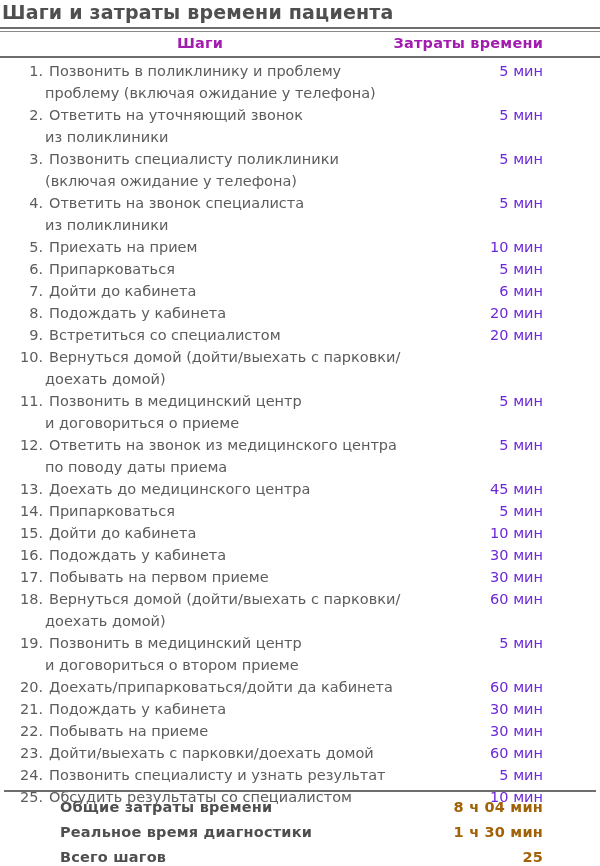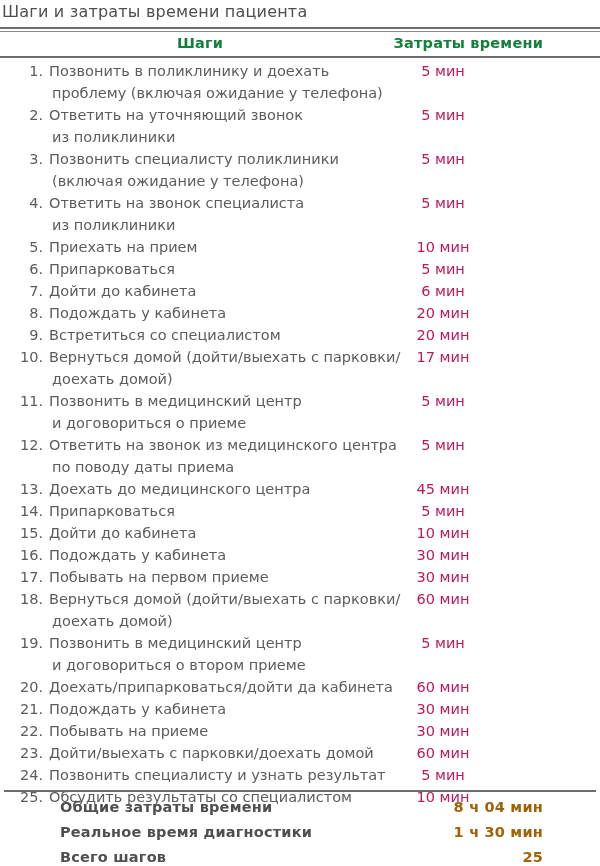--- a/index.html
+++ b/index.html
@@ -23,22 +23,22 @@
     height: 866px;
     position: relative;
     box-sizing: border-box;
   }
 
   
   .doc-title {
     position: absolute;
     left: 2px;
     top: 0px;
-    font-size: 16px;
-    font-weight: normal;
+    font-size: 19px;
+    font-weight: bold;
     letter-spacing: 0.2px;
     color: #4f4f4f;
     white-space: nowrap;
     line-height: 24px;
   }
 
   
   .rule {
     position: absolute;
     left: 0;
@@ -48,21 +48,21 @@
   .rule-top     { top: 27px;  height: 2px; }
   .rule-top2    { top: 31px;  height: 1px; background:#8a8a8a; }
   .rule-head    { top: 56px;  height: 2px; }
   .rule-foot    { top: 790px; height: 2px; left: 4px; width: 592px; }
 
   
   .col-head {
     position: absolute;
     font-size: 14.5px;
     font-weight: bold;
-    color: #15803d;
+    color: #a21caf;
     letter-spacing: 0.2px;
     white-space: nowrap;
     line-height: 20px;
   }
   .col-head-steps {
     left: 0;
     width: 400px;
     top: 33px;
     text-align: center;
   }
@@ -104,26 +104,26 @@
     width: 345px;
     font-size: 14.5px;
     color: #5c5c5c;
     white-space: nowrap;
     text-align: left;
   }
   .value {
     position: absolute;
     left: 343px;
     width: 200px;
-    text-align: center;
-    font-size: 14.5px;
-    color: #be185d;
-    white-space: nowrap;
-  }
-  .cont .label { left: 52px; }
+    text-align: right;
+    font-size: 14.5px;
+    color: #6d28d9;
+    white-space: nowrap;
+  }
+  .cont .label { left: 45px; }
 
   
   .tfoot {
     position: absolute;
     left: 0;
     top: 795px;
     width: 600px;
   }
   .foot-row {
     position: relative;
@@ -165,21 +165,21 @@
 
   <div class="col-head col-head-steps">Шаги</div>
   <div class="col-head col-head-time">Затраты времени</div>
 
   <div class="rule rule-head"></div>
 
   <div class="tbody" id="tbody">
       <div class="row">
         <div class="row-line">
           <span class="num">1.</span>
-          <span class="label">Позвонить в поликлинику и доехать</span>
+          <span class="label">Позвонить в поликлинику и проблему</span>
           <span class="value">5 мин</span>
         </div>
         <div class="row-line cont">
           <span class="label">проблему (включая ожидание у телефона)</span>
         </div>
       </div>
       <div class="row">
         <div class="row-line">
           <span class="num">2.</span>
           <span class="label">Ответить на уточняющий звонок</span>
@@ -241,21 +241,20 @@
         <div class="row-line">
           <span class="num">9.</span>
           <span class="label">Встретиться со специалистом</span>
           <span class="value">20 мин</span>
         </div>
       </div>
       <div class="row">
         <div class="row-line">
           <span class="num">10.</span>
           <span class="label">Вернуться домой (дойти/выехать с парковки/</span>
-          <span class="value">17 мин</span>
         </div>
         <div class="row-line cont">
           <span class="label">доехать домой)</span>
         </div>
       </div>
       <div class="row">
         <div class="row-line">
           <span class="num">11.</span>
           <span class="label">Позвонить в медицинский центр</span>
           <span class="value">5 мин</span>

